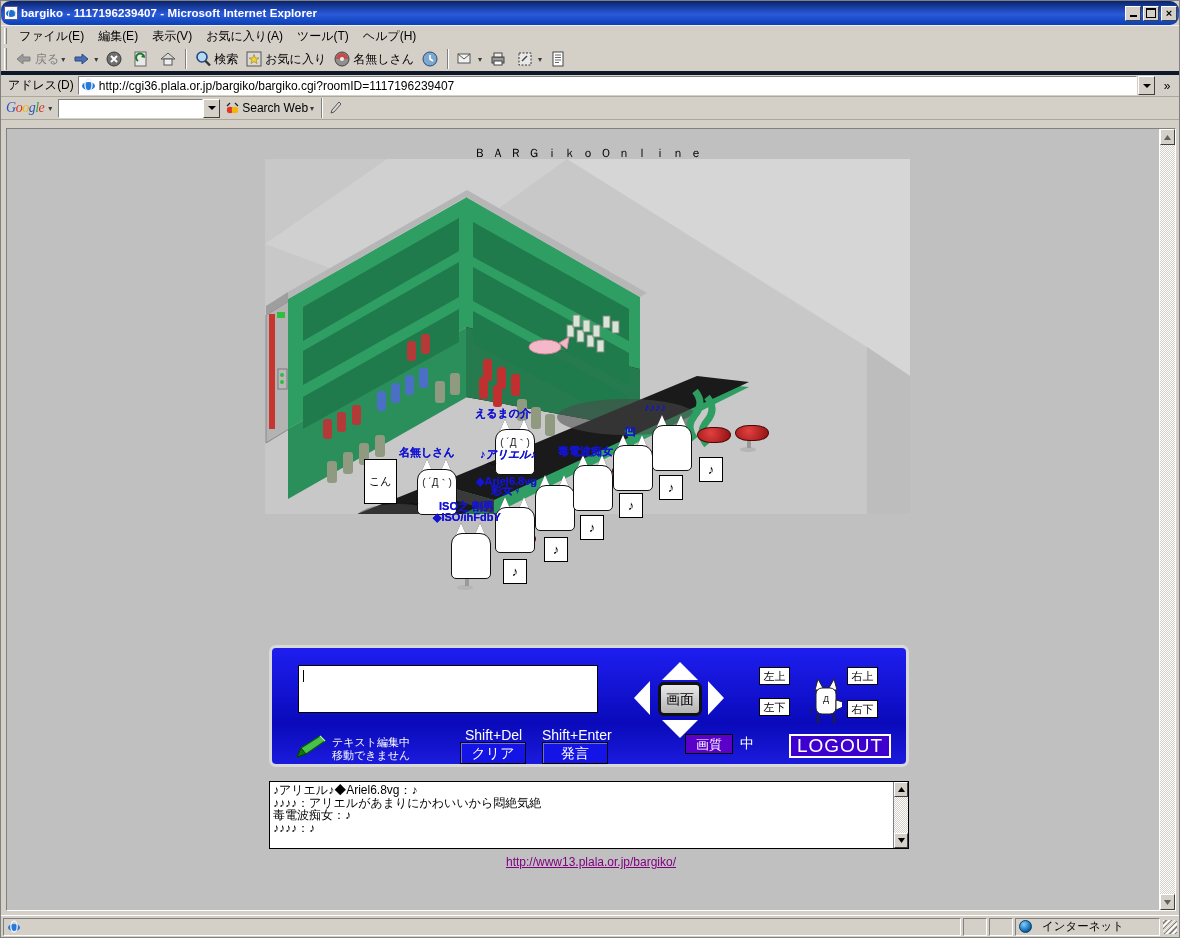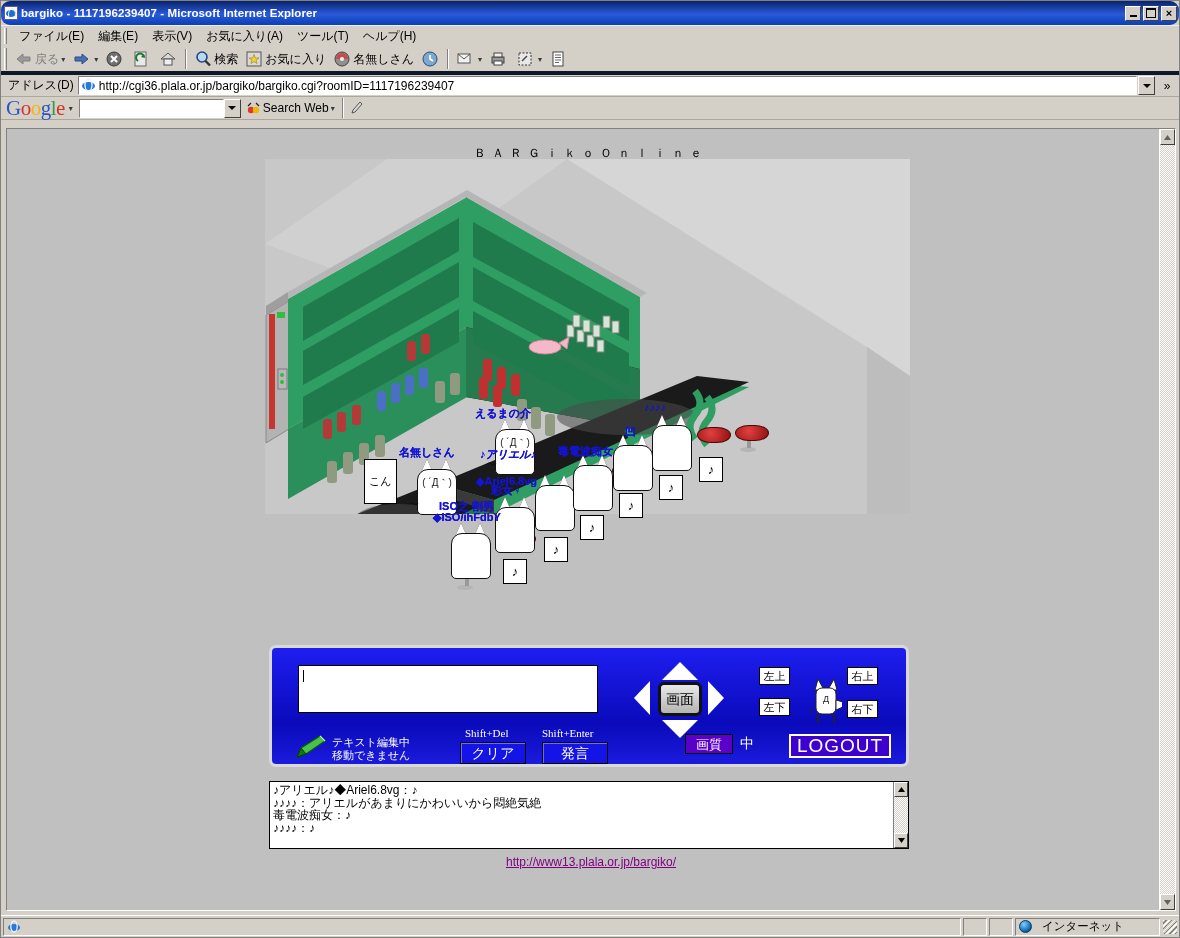--- a/index.html
+++ b/index.html
@@ -69,21 +69,21 @@
   .addrtext { font-size:12px; color:#000; white-space:nowrap; overflow:hidden; }
   .ddbtn { width:17px;height:19px;background:#d4d0c8;border:1px solid;
      border-color:#fff #404040 #404040 #fff; display:flex;align-items:center;justify-content:center;}
   .ddbtn:after{content:"";border-left:4px solid transparent;border-right:4px solid transparent;
      border-top:4px solid #000;}
   .golink{ width:24px;font-size:12px;text-align:center;color:#000;}
 
   
   .gbar { height:23px; background:#d4d0c8; display:flex; align-items:center;
           padding-left:3px; border-bottom:1px solid #aca899;}
-  .glogo { font-size:21px; font-family:"Liberation Serif",serif; letter-spacing:-0.5px; padding:0 2px;}
+  .glogo { font-size:14px; font-family:"Liberation Serif",serif; letter-spacing:-0.5px; padding:0 2px;font-style:italic;}
   .glogo .b{color:#2b55c4;} .glogo .r{color:#d93025;} .glogo .y{color:#f2b705;} .glogo .g{color:#2f9e44;}
   .ginput { width:145px;height:19px;background:#fff;border:1px solid;
       border-color:#808080 #fff #fff #808080; display:flex; align-items:center;}
   .ginput input{border:0;outline:0;width:100%;height:100%;font-size:12px;padding:0 2px;
       font-family:"Liberation Sans",sans-serif;}
   .gsearch{display:flex;align-items:center;padding:0 4px;font-size:12px;}
 
   
   .page { position:absolute; left:5px; top:127px; width:1170px; height:783px;
           border:1px solid; border-color:#808080 #fff #fff #808080; background:#c0c0c0;
@@ -129,22 +129,22 @@
   .panel { position:absolute; left:262px; top:516px; width:640px; height:122px;
      background:linear-gradient(to bottom,#1e1ef0,#0a0abb 65%,#1b1bdd);
      border:3px solid #d9d9d9; border-radius:7px; }
   .panel-in { position:absolute; inset:0; }
   .chatinput { position:absolute; left:26px; top:17px; width:300px; height:48px;
      background:#fff; border:1px solid #000; }
   .chatinput .caret{position:absolute;left:4px;top:4px;width:1px;height:12px;background:#000;}
   .pencil{position:absolute;left:22px;top:86px;width:34px;height:26px;}
   .pnl-t1{position:absolute;left:60px;top:88px;color:#fff;font-size:11px;line-height:13px;
      font-family:"Liberation Sans",sans-serif;white-space:nowrap;}
-  .hint{position:absolute;color:#fff;font-size:11px;white-space:nowrap;
-     font-family:Liberation Serif, serif;}
+  .hint{position:absolute;color:#fff;font-size:14px;white-space:nowrap;
+     font-family:Liberation Sans, sans-serif;}
   .pbtn{position:absolute;background:#1414e6;border:1px solid #000;color:#fff;
      font-size:14px;text-align:center;white-space:nowrap;
      box-shadow:inset 1px 1px 0 #6a6aff;font-family:"Liberation Sans",sans-serif;}
   .tri{position:absolute;width:0;height:0;}
   .gamen{position:absolute;left:386px;top:34px;width:44px;height:34px;
      background:linear-gradient(to bottom,#e9e9e9,#b4b4b4);border:3px solid #111;border-radius:6px;
      text-align:center;line-height:28px;font-size:14px;color:#000;font-family:"Liberation Sans",sans-serif;}
   .gaze{position:absolute;left:413px;top:86px;width:48px;height:20px;background:#5a00c8;
      border:1px solid #000;color:#fff;text-align:center;line-height:19px;font-size:13px;}
   .gazeval{position:absolute;left:468px;top:87px;color:#fff;font-size:14px;}

